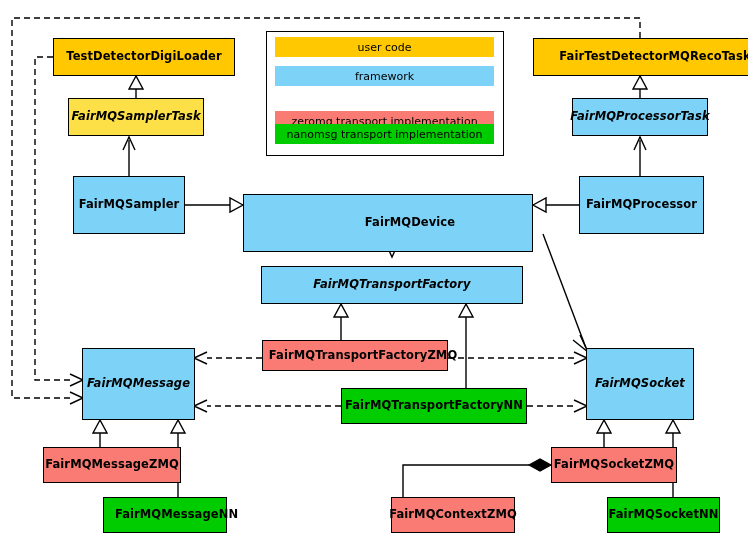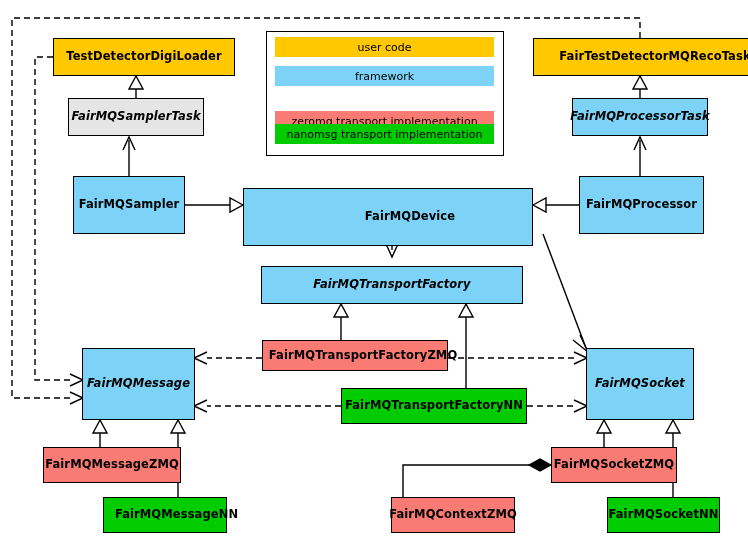--- a/index.html
+++ b/index.html
@@ -211,33 +211,33 @@
   </div>
 
   <div class="node" style="left:53px; top:38px; width:182px; height:38px; background:#FFC800;">
     <span>TestDetectorDigiLoader</span>
   </div>
 
   <div class="node" style="left:533px; top:38px; width:244px; height:38px; background:#FFC800;">
     <span>FairTestDetectorMQRecoTask</span>
   </div>
 
-  <div class="node abstract" style="left:68px; top:98px; width:136px; height:38px; background:#e5e5e5;">
+  <div class="node abstract" style="left:68px; top:98px; width:136px; height:38px; background:#fde047;">
     <span>FairMQSamplerTask</span>
   </div>
 
   <div class="node abstract" style="left:572px; top:98px; width:136px; height:38px; background:#7DD3F7;">
     <span>FairMQProcessorTask</span>
   </div>
 
   <div class="node" style="left:73px; top:176px; width:112px; height:58px; background:#7DD3F7;">
     <span>FairMQSampler</span>
   </div>
 
-  <div class="node" style="left:243px; top:188px; width:290px; height:58px; background:#7DD3F7;padding-left:48px;">
+  <div class="node" style="left:243px; top:194px; width:290px; height:58px; background:#7DD3F7;padding-left:48px;">
     <span>FairMQDevice</span>
   </div>
 
   <div class="node" style="left:579px; top:176px; width:125px; height:58px; background:#7DD3F7;">
     <span>FairMQProcessor</span>
   </div>
 
   <div class="node abstract" style="left:261px; top:266px; width:262px; height:38px; background:#7DD3F7;">
     <span>FairMQTransportFactory</span>
   </div>

